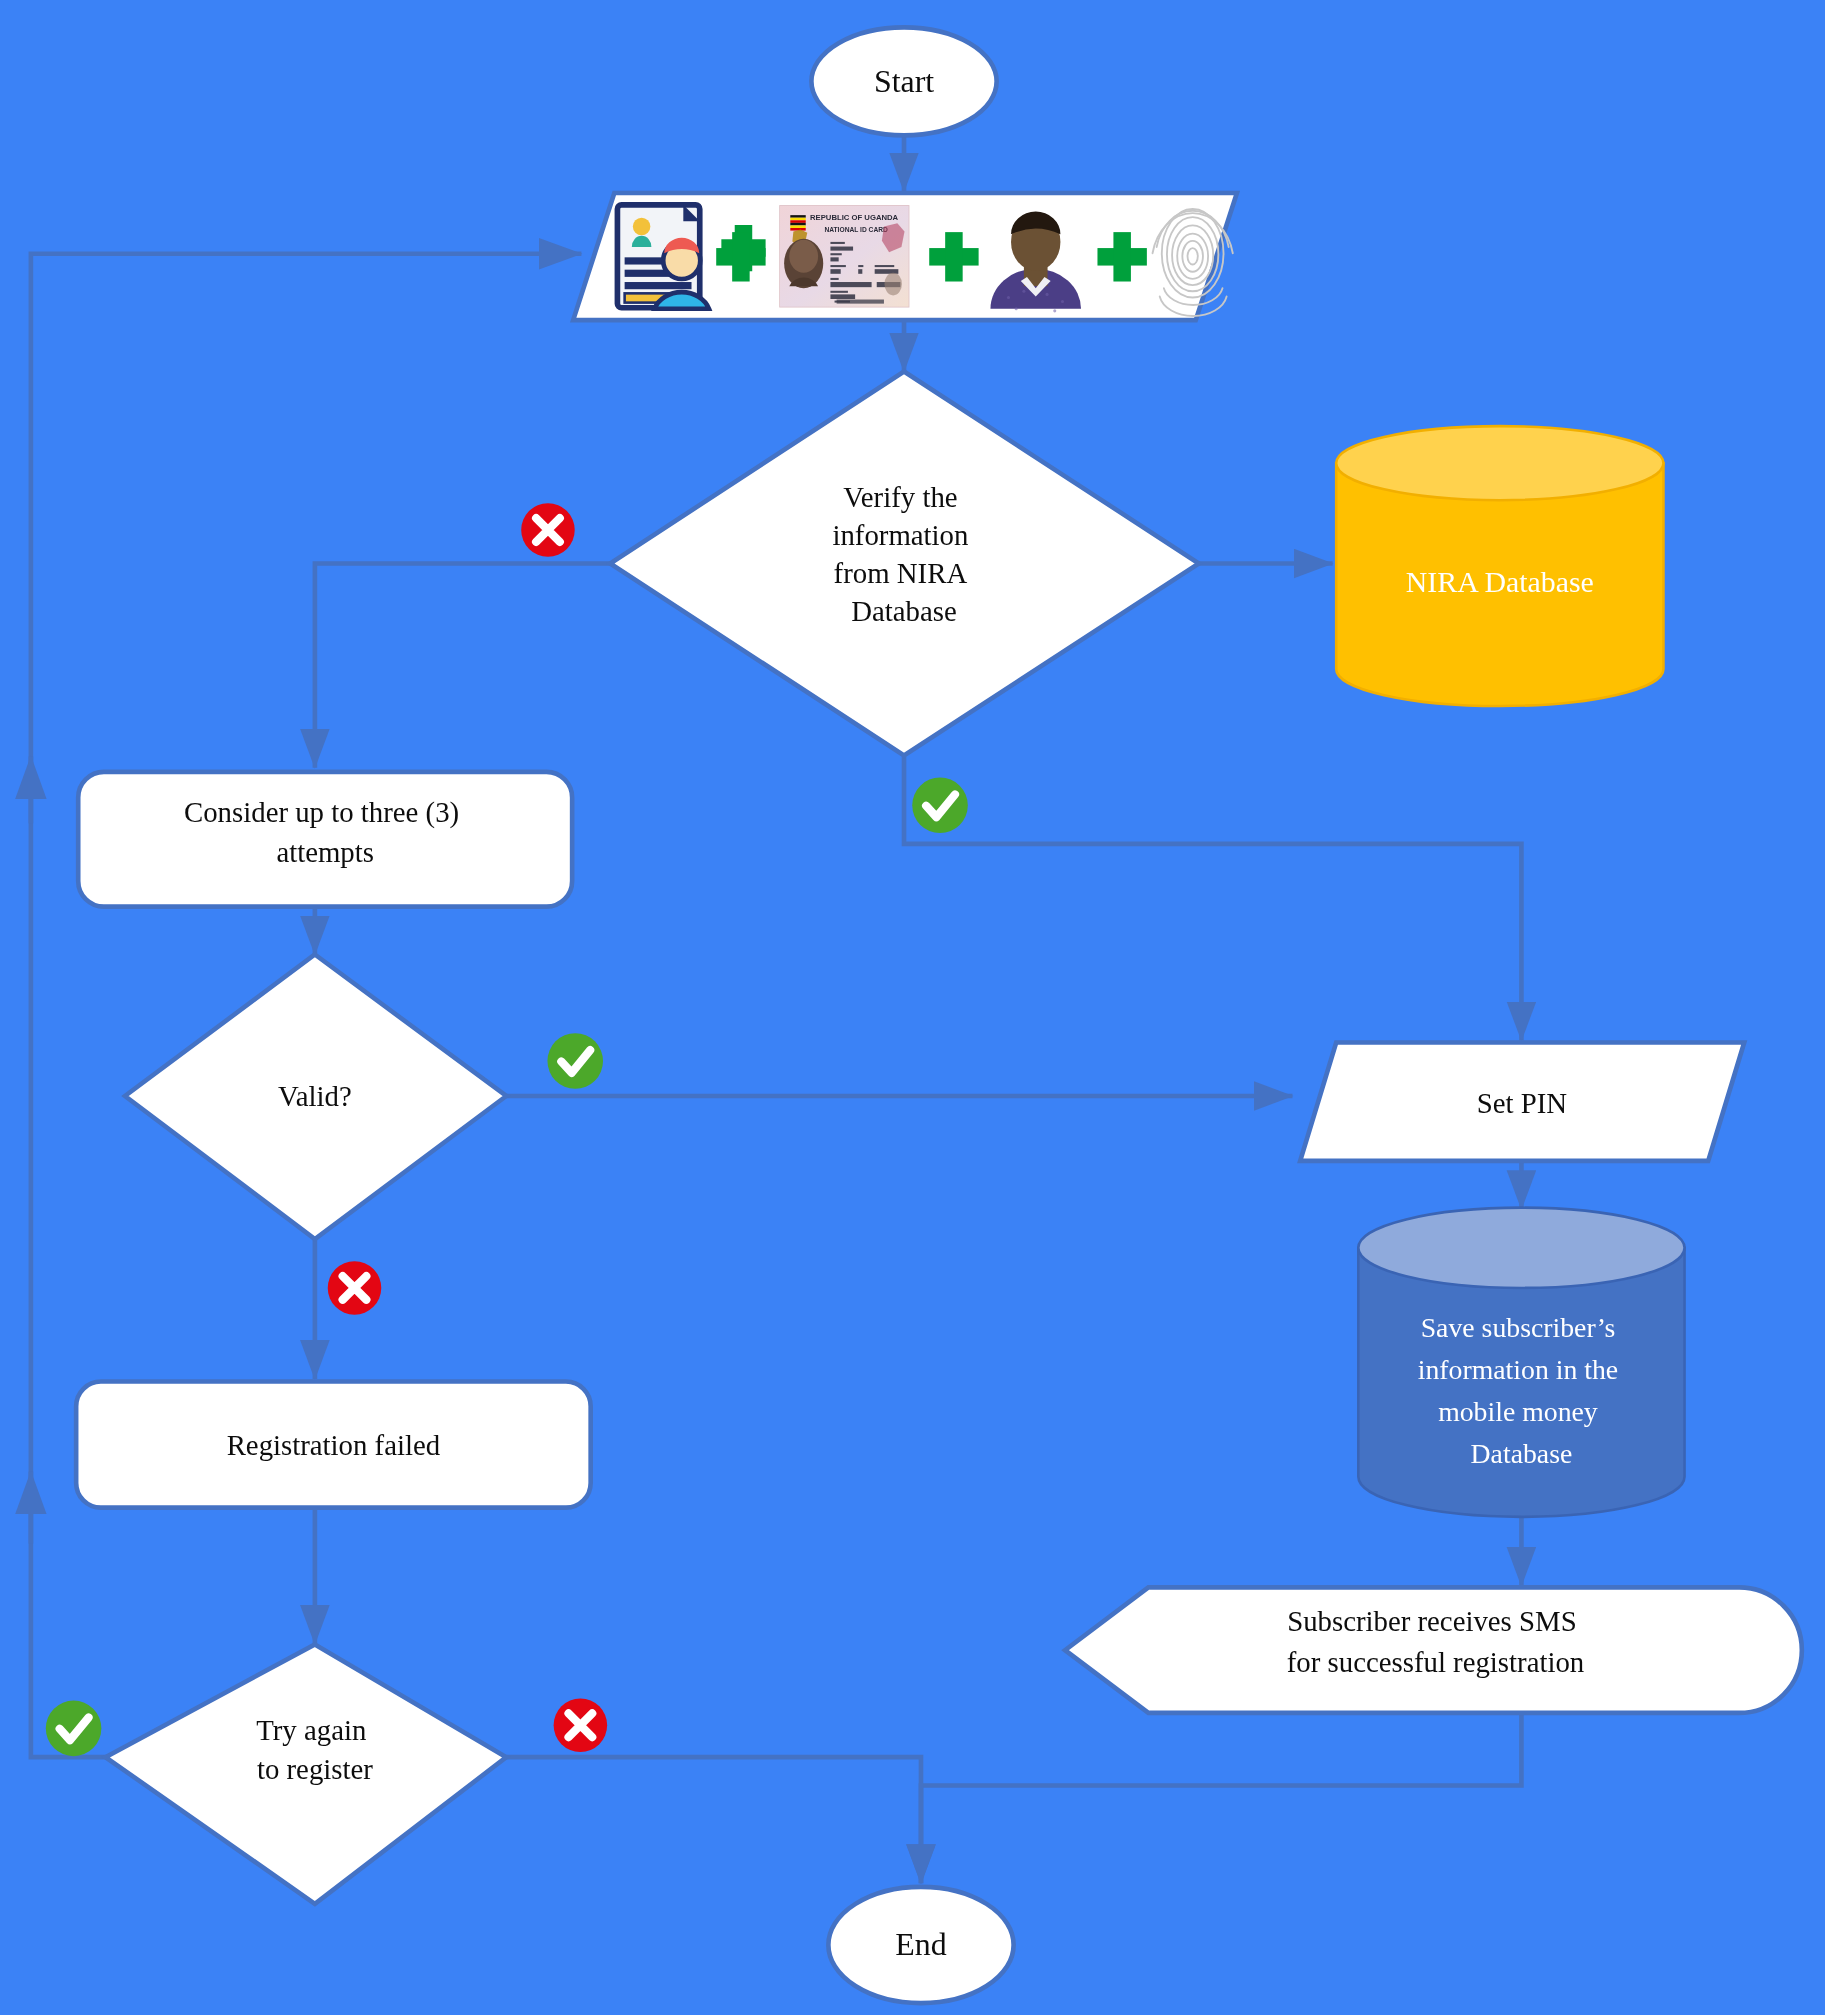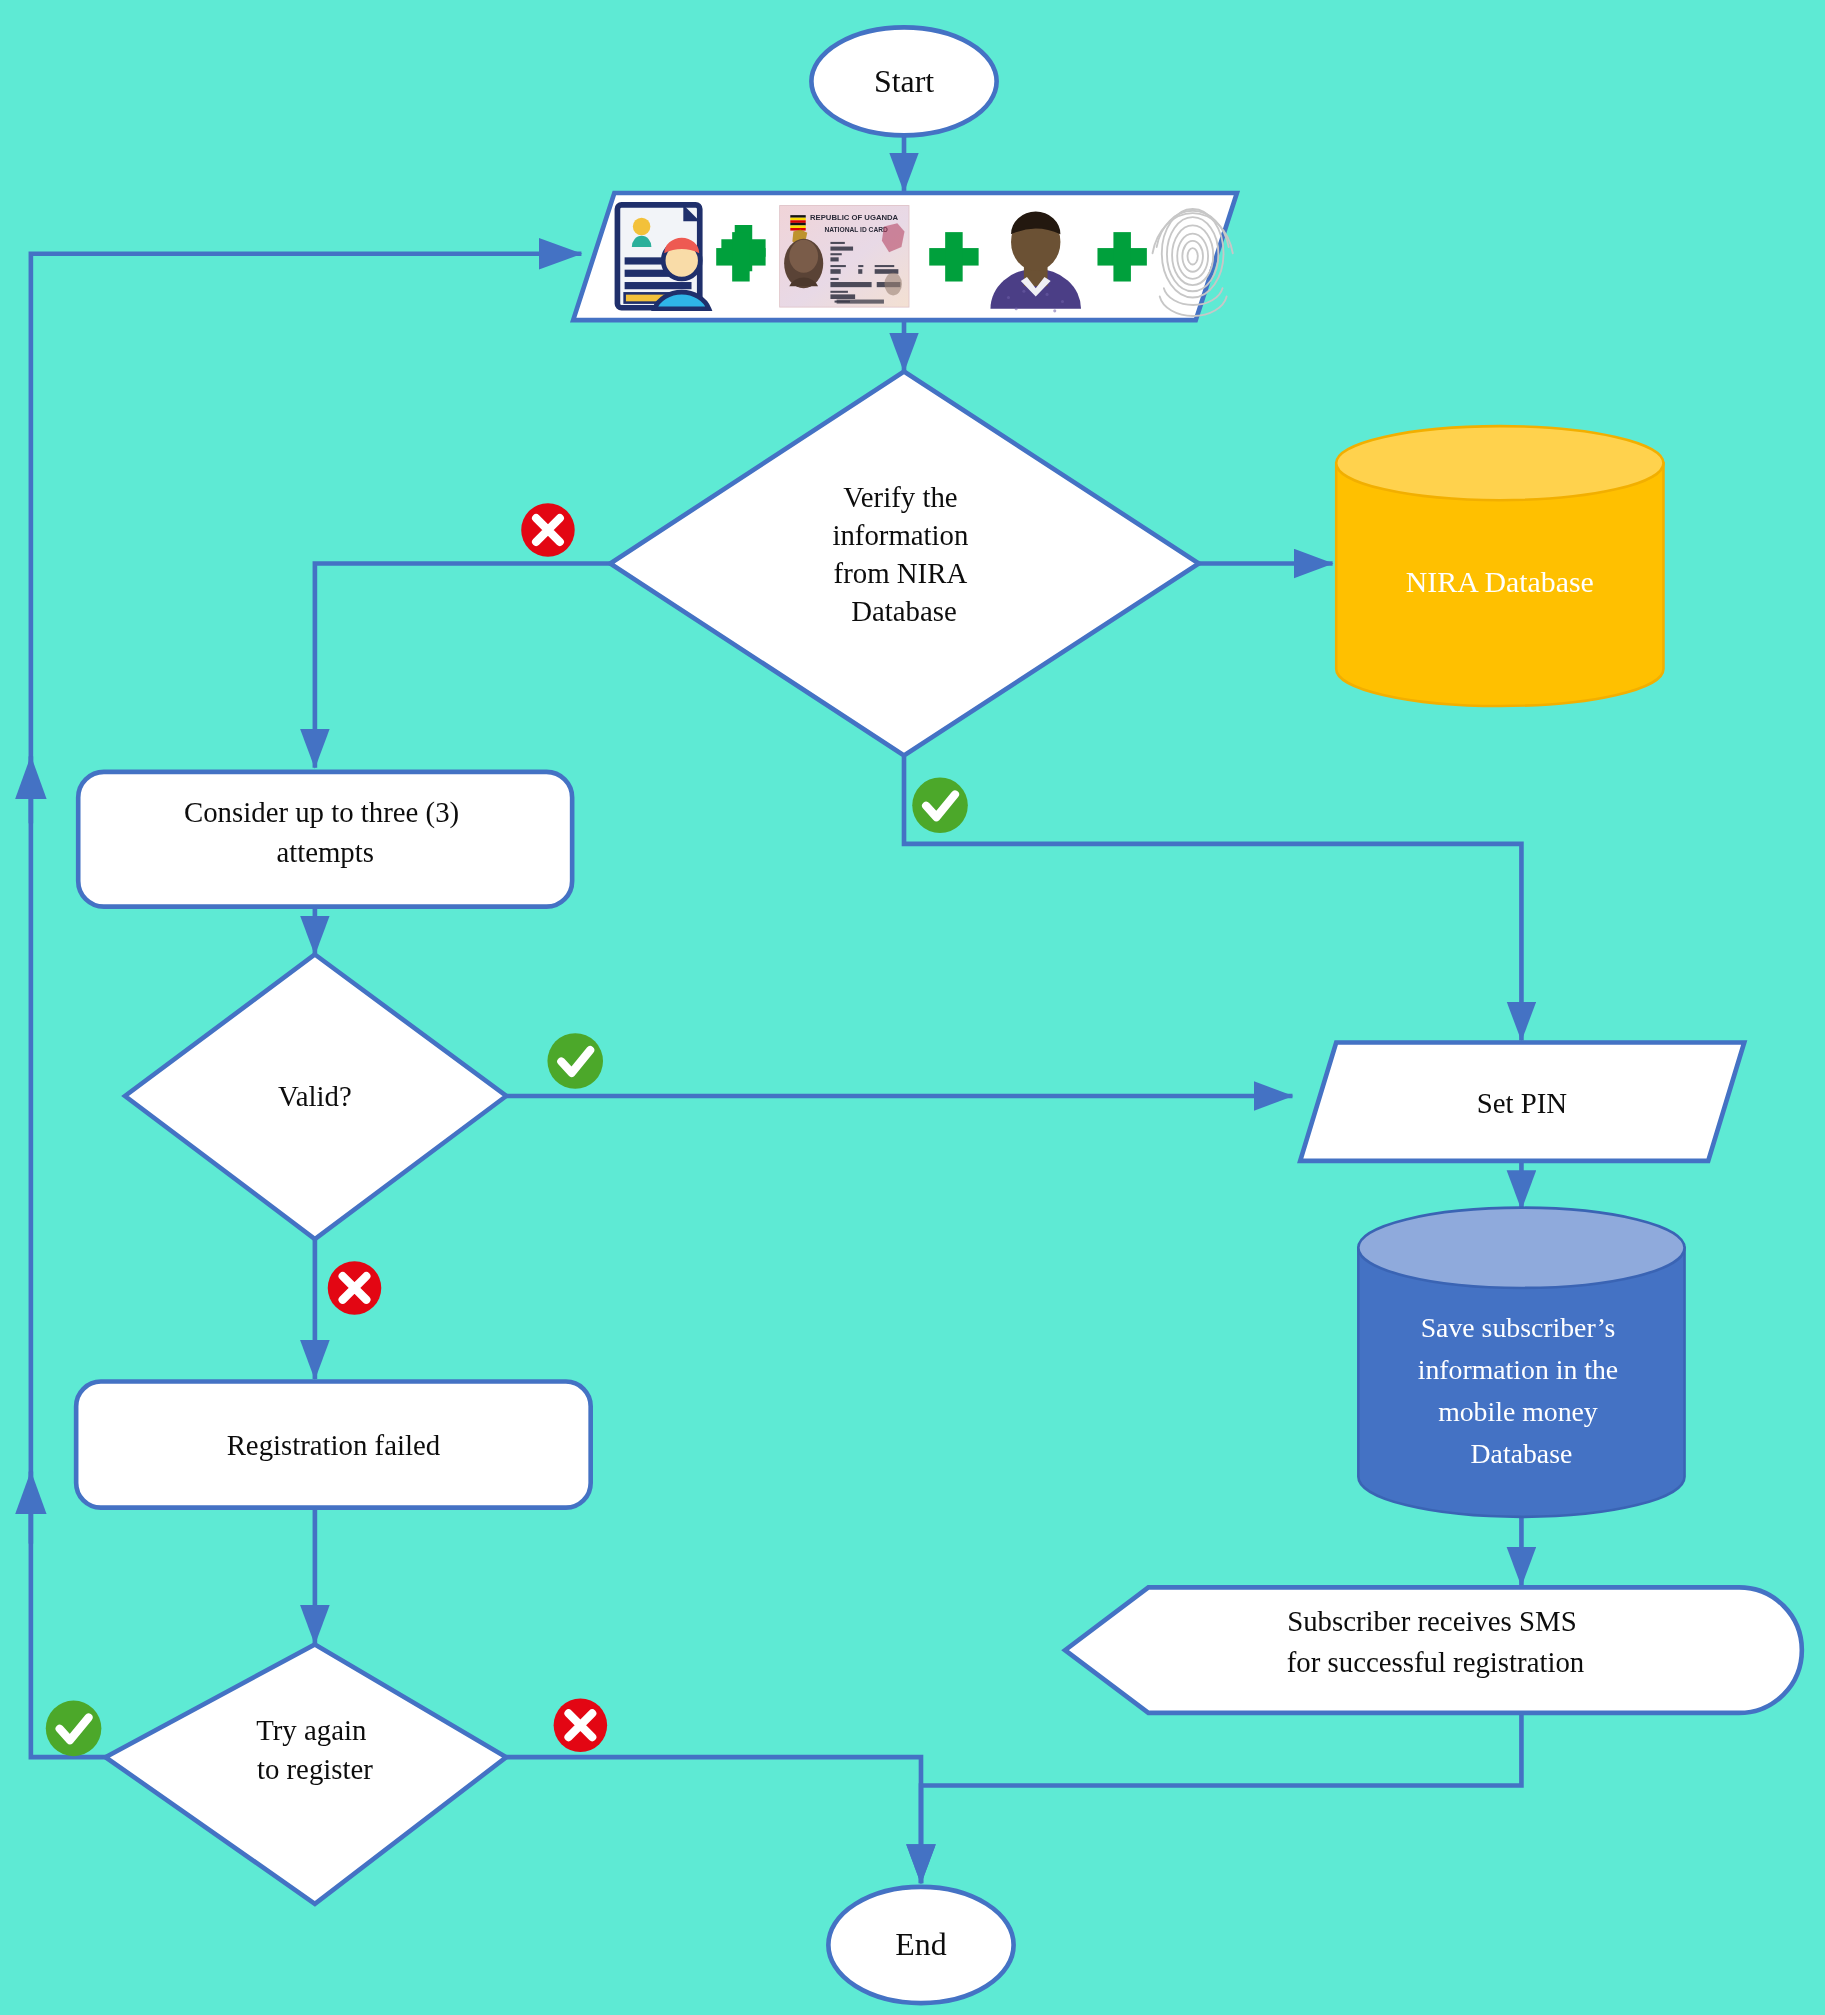--- a/index.html
+++ b/index.html
@@ -1,17 +1,17 @@
 <!DOCTYPE html>
 <html style="font-size:8.2px"><head>
 <meta charset="utf-8">
 <style>
   html,body{margin:0;padding:0;background:#ffffff;}
   body{font-family:"Liberation Serif",serif;}
-  #canvas{position:relative;width:1825px;height:2015px;background:#5eead4;overflow:hidden;}
+  #canvas{position:relative;width:1825px;height:2015px;background:#3b82f6;overflow:hidden;}
   svg.layer{position:absolute;top:0;left:0;width:1825px;height:2015px;}
   .nodetext{font-family:"Liberation Serif",serif;fill:#0d0d0d;}
   .nodetext-white{font-family:"Liberation Serif",serif;fill:#ffffff;}
 </style>
 </head>
 <body>
 
 <div id="canvas">
 
   <svg class="layer" viewBox="0 0 3547 3916">

